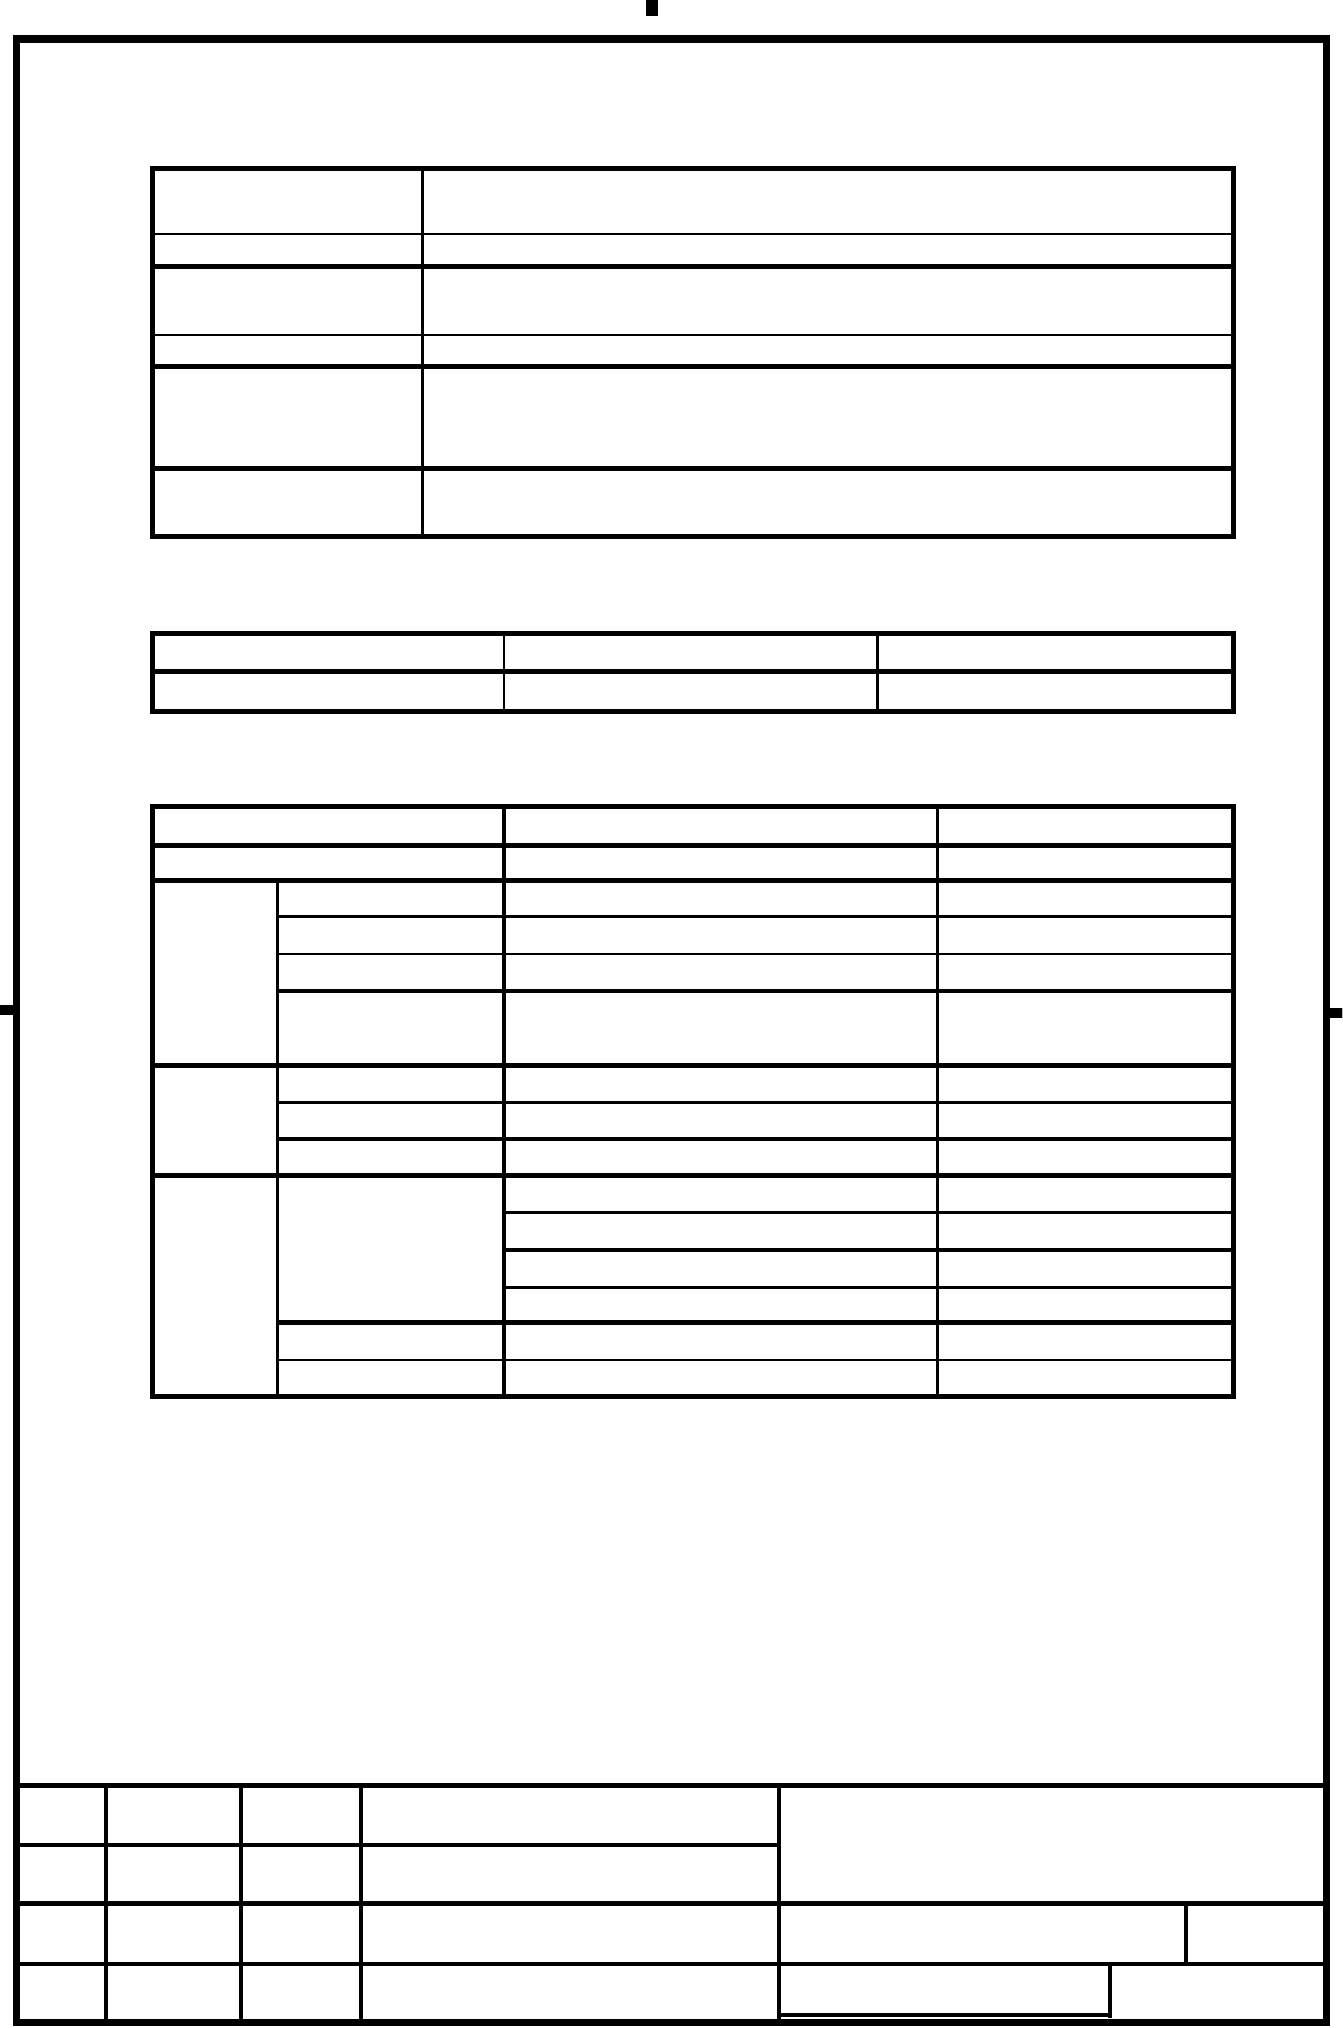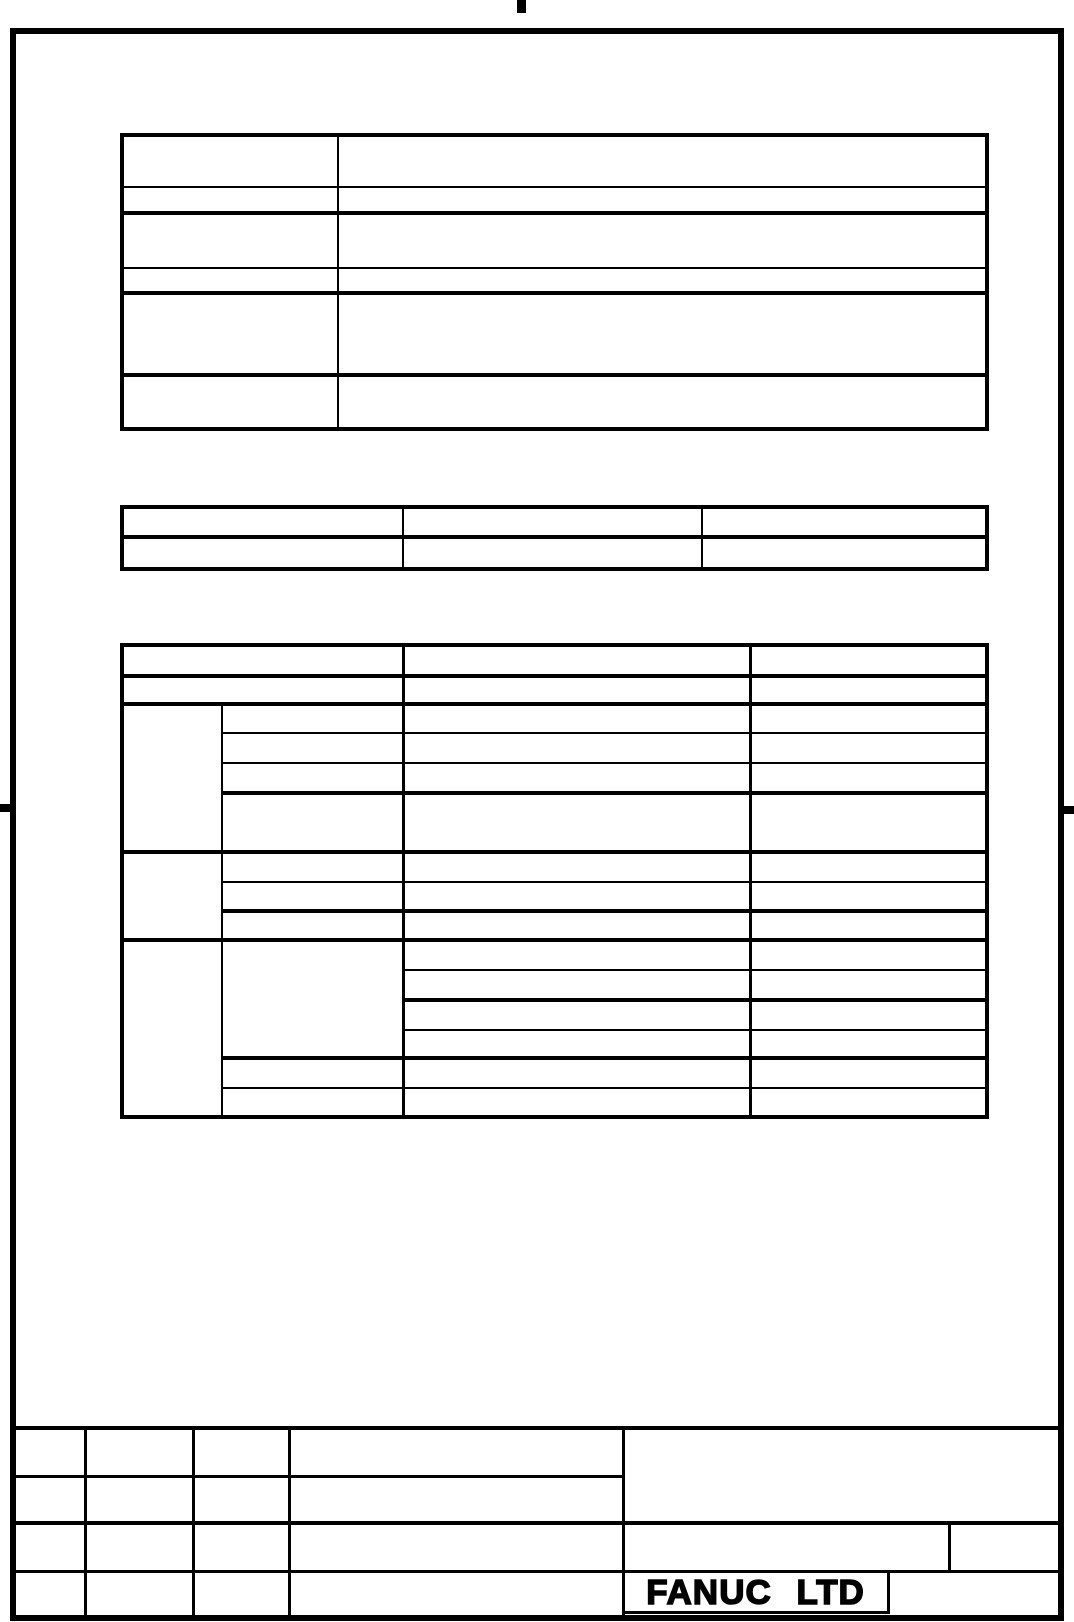--- a/index.html
+++ b/index.html
@@ -122,15 +122,14 @@
       <line x1="289" y1="1428" x2="289" y2="1618" stroke-width="3"></line>
       <line x1="623" y1="1428" x2="623" y2="1618" stroke-width="3"></line>
 
       <line x1="949" y1="1523" x2="949" y2="1571" stroke-width="3"></line>
 
       <line x1="888" y1="1571" x2="888" y2="1614" stroke-width="3"></line>
       <line x1="623" y1="1612" x2="888" y2="1612" stroke-width="3"></line>
     </g>
   </svg>
 
-  <div class="fanuc-logo">FANUC LTD</div>
 
 </div>
 
 </body></html>

